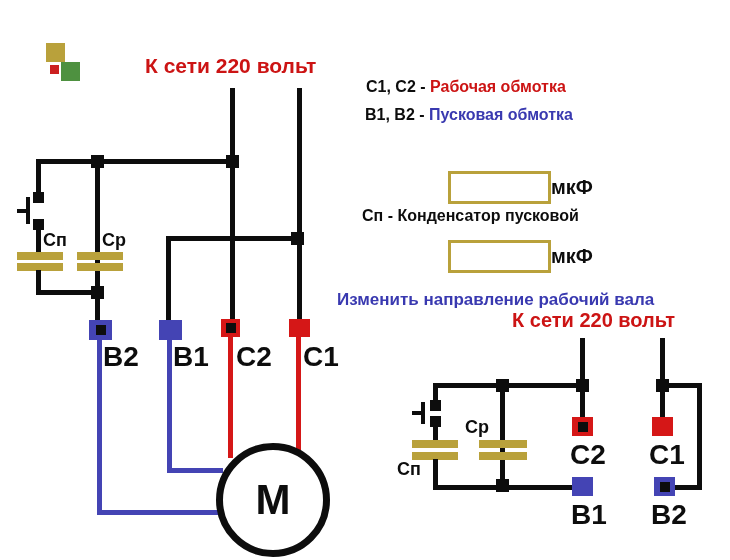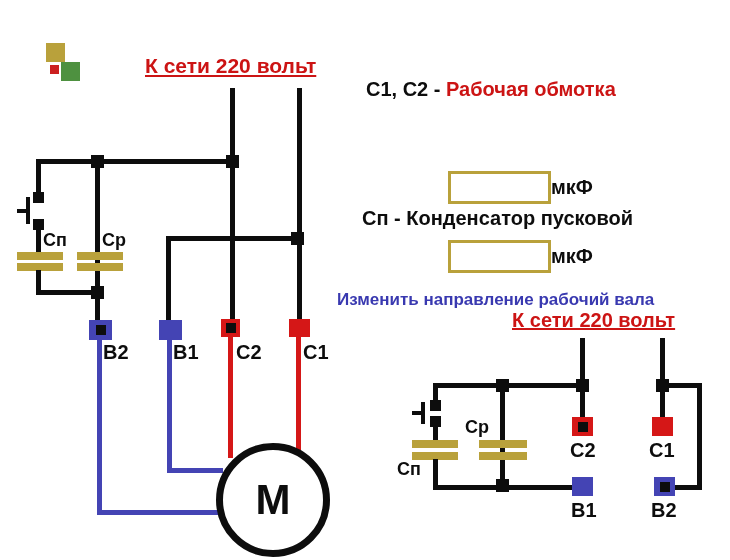--- a/index.html
+++ b/index.html
@@ -9,25 +9,25 @@
   }
   .wire{position:absolute;background:var(--black);}
   .wire-blue{position:absolute;background:var(--wire_blue);}
   .wire-red{position:absolute;background:var(--wire_red);}
   .junction{position:absolute;width:13px;height:13px;background:var(--black);}
   .bar{position:absolute;background:var(--olive);}
   .term{position:absolute;display:flex;align-items:center;justify-content:center;}
   .term.blue{background:var(--wire_blue);}
   .term.red{background:var(--wire_red);}
   .dot{width:10px;height:10px;background:var(--black);display:block;}
-  .term-label{position:absolute;font-size:20px;color:var(--black);white-space:nowrap;}
+  .term-label{position:absolute;font-size:28px;color:var(--black);white-space:nowrap;}
   .cap-label{position:absolute;font-size:18px;color:var(--black);white-space:nowrap;}
   .title{position:absolute;left:54px;top:12px;font-size:22px;color:var(--navy);white-space:nowrap;}
-  .mains-label{position:absolute;font-size:21px;color:var(--red);white-space:nowrap;text-decoration:underline;}
-  .legend-line{position:absolute;font-size:20px;color:var(--black);white-space:nowrap;}
+  .mains-label{position:absolute;font-size:21px;color:var(--red);white-space:nowrap;}
+  .legend-line{position:absolute;font-size:16px;color:var(--black);white-space:nowrap;}
   .legend-line .red{color:var(--red);}
   .legend-line .blue{color:var(--blue);}
   .cap-box{position:absolute;width:97px;height:27px;background:#ffffff;border:3px solid var(--olive);}
   .mkf{position:absolute;font-size:20px;color:var(--black);white-space:nowrap;}
   .note{position:absolute;left:337px;top:290px;font-size:17px;color:var(--blue);white-space:nowrap;}
   .motor{
     position:absolute;left:216px;top:443px;width:100px;height:100px;
     border:7px solid var(--black);border-radius:50%;background:#ffffff;
     display:flex;align-items:center;justify-content:center;
     font-size:42px;color:var(--black);
@@ -41,20 +41,23 @@
 
 
   <div class="logo-sq" style="left:46px;top:43px;width:19px;height:19px;background:var(--olive);"></div>
   <div class="logo-sq" style="left:50px;top:65px;width:9px;height:9px;background:var(--logo_red);"></div>
   <div class="logo-sq" style="left:61px;top:62px;width:19px;height:19px;background:var(--green);"></div>
 
   <div class="mains-label" style="left:145px;top:54px;">К сети 220 вольт</div>
 
   <div class="legend-line" style="left:366px;top:78px;">
     <span>С1, С2 - </span><span class="red">Рабочая обмотка</span>
+  </div>
+  <div class="legend-line" style="left:365px;top:106px;">
+    <span>В1, В2 - </span><span class="blue">Пусковая обмотка</span>
   </div>
   <div class="cap-box" style="left:448px;top:171px;"></div>
   <div class="mkf" style="left:551px;top:176px;">мкФ</div>
   <div class="legend-line" style="left:362px;top:207px;">Сп - Конденсатор пусковой</div>
   <div class="cap-box" style="left:448px;top:240px;"></div>
   <div class="mkf" style="left:551px;top:245px;">мкФ</div>
 
   <div class="note">Изменить направление рабочий вала</div>
   <div class="mains-label" style="left:512px;top:309px;font-size:20px;">К сети 220 вольт</div>
 

